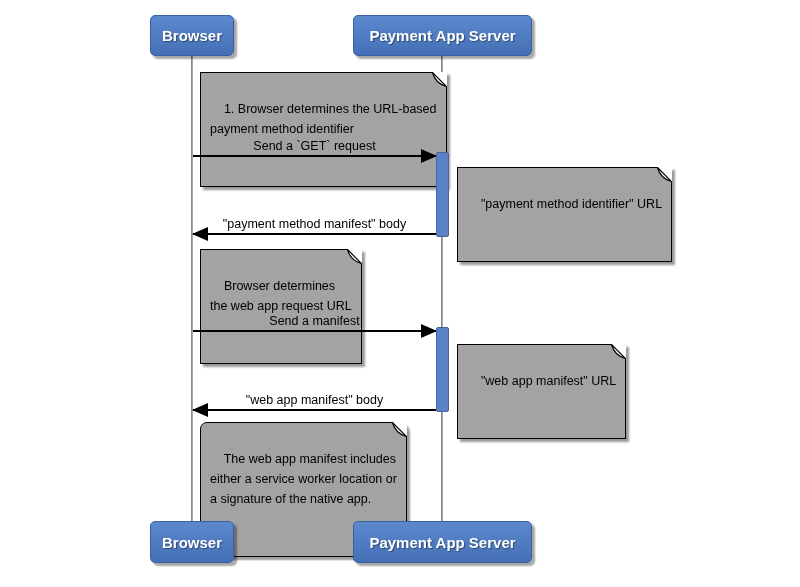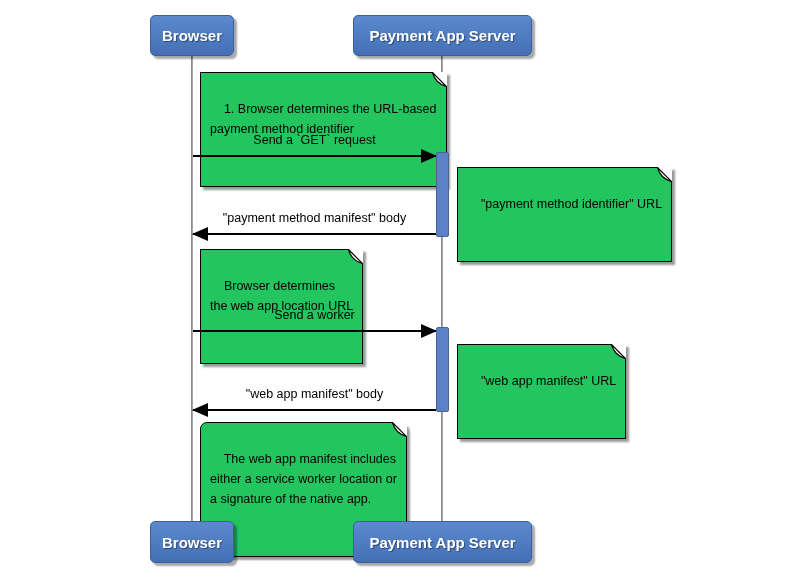--- a/index.html
+++ b/index.html
@@ -24,29 +24,29 @@
   }
   
   .activation {
     position:absolute; width:13px; box-sizing:border-box;
     background:#5b82c7; border:1px solid #4a6394; border-radius:2px;
   }
   
   .message {
     position:absolute; height:21px; border-bottom:2px solid #000;
     display:flex; align-items:flex-end; justify-content:center;
-    font-size:12.5px; padding-bottom:8px; box-sizing:border-box;
+    font-size:12.5px; padding-bottom:2px; box-sizing:border-box;
   }
   .arrowhead { position:absolute; width:0; height:0;
     border-top:7px solid transparent; border-bottom:7px solid transparent; }
   .arrowhead.right { right:-1px; bottom:-8px; border-left:16px solid #000; }
   .arrowhead.left  { left:-1px;  bottom:-8px; border-right:16px solid #000; }
   
   .note {
-    position:absolute; background:#22c55e; border:1px solid #000;
+    position:absolute; background:#a3a3a3; border:1px solid #000;
     box-shadow:3px 3px 2px rgba(0,0,0,0.4);
     padding:6px 9px 7px 9px; font-size:12.5px; line-height:1.6;
     white-space:pre; min-height:18px;
   }
   .note::before { 
     content:""; position:absolute; top:-1px; right:-1px; width:0; height:0;
     border-top:15px solid #ffffff; border-left:15px solid transparent;
   }
   .note .fold { position:absolute; top:-1px; right:-1px; }
 </style>
@@ -87,28 +87,28 @@
     </svg>
   </div>
 
   <div class="message" style="left:193px; top:214px; width:243px;">
     <span>"payment method manifest" body</span>
     <span class="arrowhead left"></span>
   </div>
 
   <div class="note" style="left:200px; top:249px;">
     <span>Browser determines
-the web app location URL</span>
+the web app request URL</span>
     <svg class="fold" width="15" height="15" viewBox="0 0 15 15">
       <path d="M0.5,0.5 C2.5,8 7,12.5 14.5,14.5 L0.5,0.5 Z" fill="#ffffff" stroke="#000" stroke-width="1.2"></path>
     </svg>
   </div>
 
   <div class="message" style="left:193px; top:311px; width:243px;">
-    <span>Send a worker</span>
+    <span>Send a manifest</span>
     <span class="arrowhead right"></span>
   </div>
 
   <div class="activation" style="left:436px; top:327px; height:85px;"></div>
 
   <div class="note" style="left:457px; top:344px;">
     <span>"web app manifest" URL</span>
     <svg class="fold" width="15" height="15" viewBox="0 0 15 15">
       <path d="M0.5,0.5 C2.5,8 7,12.5 14.5,14.5 L0.5,0.5 Z" fill="#ffffff" stroke="#000" stroke-width="1.2"></path>
     </svg>

